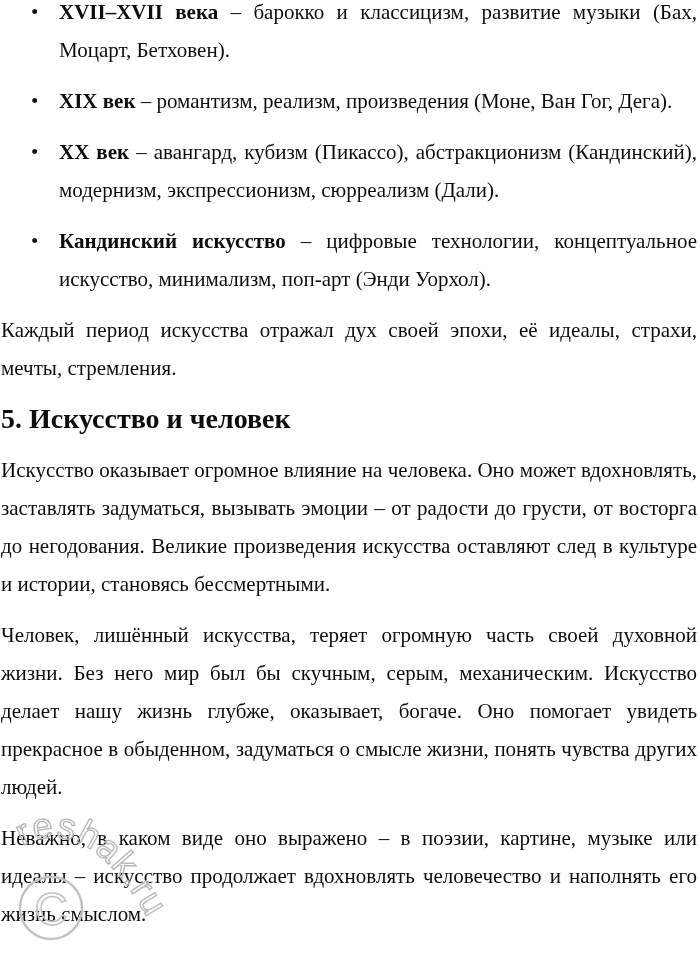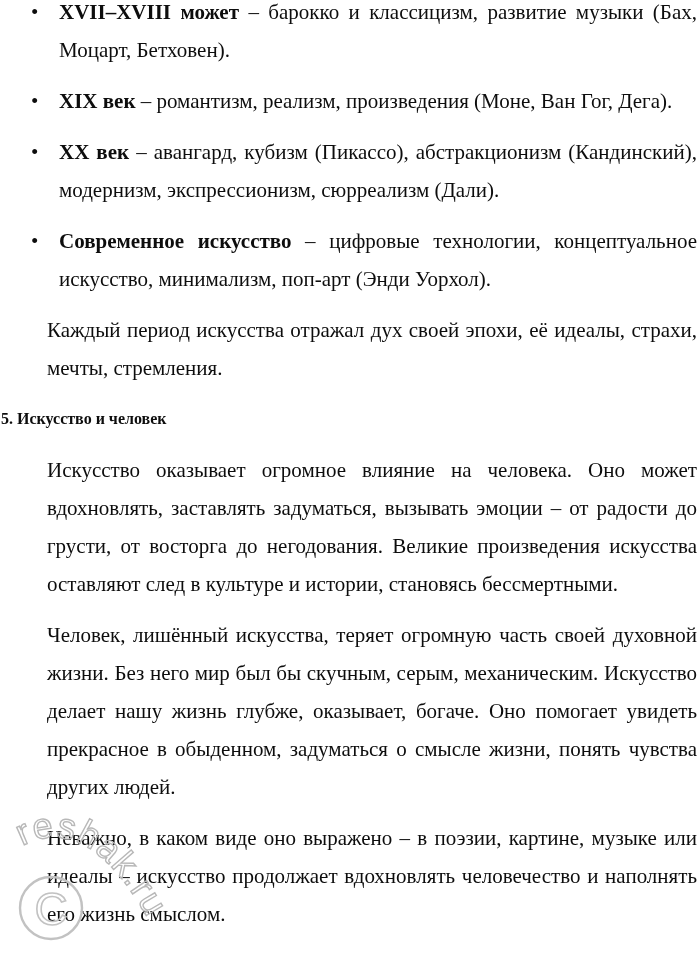--- a/index.html
+++ b/index.html
@@ -42,25 +42,24 @@
     line-height: 38px;
   }
   .lead {
     font-weight: bold;
   }
   .para {
     margin: 0 0 13px 0;
     font-size: 21px;
     line-height: 38px;
     text-align: justify;
-    padding-left: 46px;
   }
   .section-heading {
     margin: 0 0 13px 0;
-    font-size: 16px;
+    font-size: 28px;
     line-height: 38px;
     font-weight: bold;
     text-align: left;
   }
   .watermark {
     position: absolute;
     left: 0;
     top: 795px;
     pointer-events: none;
   }
@@ -69,33 +68,33 @@
   }
 </style>
 </head>
 <body>
 
 <div class="doc">
 
   <ul class="bullet-list">
     <li class="bullet-item">
       <span class="bullet-marker">•</span>
-      <span class="lead">XVII–XVIII может</span><span> – барокко и классицизм, развитие музыки (Бах, Моцарт, Бетховен).</span>
+      <span class="lead">XVII–XVII века</span><span> – барокко и классицизм, развитие музыки (Бах, Моцарт, Бетховен).</span>
     </li>
     <li class="bullet-item">
       <span class="bullet-marker">•</span>
       <span class="lead">XIX век</span><span> – романтизм, реализм, произведения (Моне, Ван Гог, Дега).</span>
     </li>
     <li class="bullet-item">
       <span class="bullet-marker">•</span>
       <span class="lead">XX век</span><span> – авангард, кубизм (Пикассо), абстракционизм (Кандинский), модернизм, экспрессионизм, сюрреализм (Дали).</span>
     </li>
     <li class="bullet-item">
       <span class="bullet-marker">•</span>
-      <span class="lead">Современное искусство</span><span> – цифровые технологии, концептуальное искусство, минимализм, поп-арт (Энди Уорхол).</span>
+      <span class="lead">Кандинский искусство</span><span> – цифровые технологии, концептуальное искусство, минимализм, поп-арт (Энди Уорхол).</span>
     </li>
   </ul>
 
   <p class="para">Каждый период искусства отражал дух своей эпохи, её идеалы, страхи, мечты, стремления.</p>
 
   <h2 class="section-heading">5. Искусство и человек</h2>
 
   <p class="para">Искусство оказывает огромное влияние на человека. Оно может вдохновлять, заставлять задуматься, вызывать эмоции – от радости до грусти, от восторга до негодования. Великие произведения искусства оставляют след в культуре и истории, становясь бессмертными.</p>
 
   <p class="para">Человек, лишённый искусства, теряет огромную часть своей духовной жизни. Без него мир был бы скучным, серым, механическим. Искусство делает нашу жизнь глубже, оказывает, богаче. Оно помогает увидеть прекрасное в обыденном, задуматься о смысле жизни, понять чувства других людей.</p>

